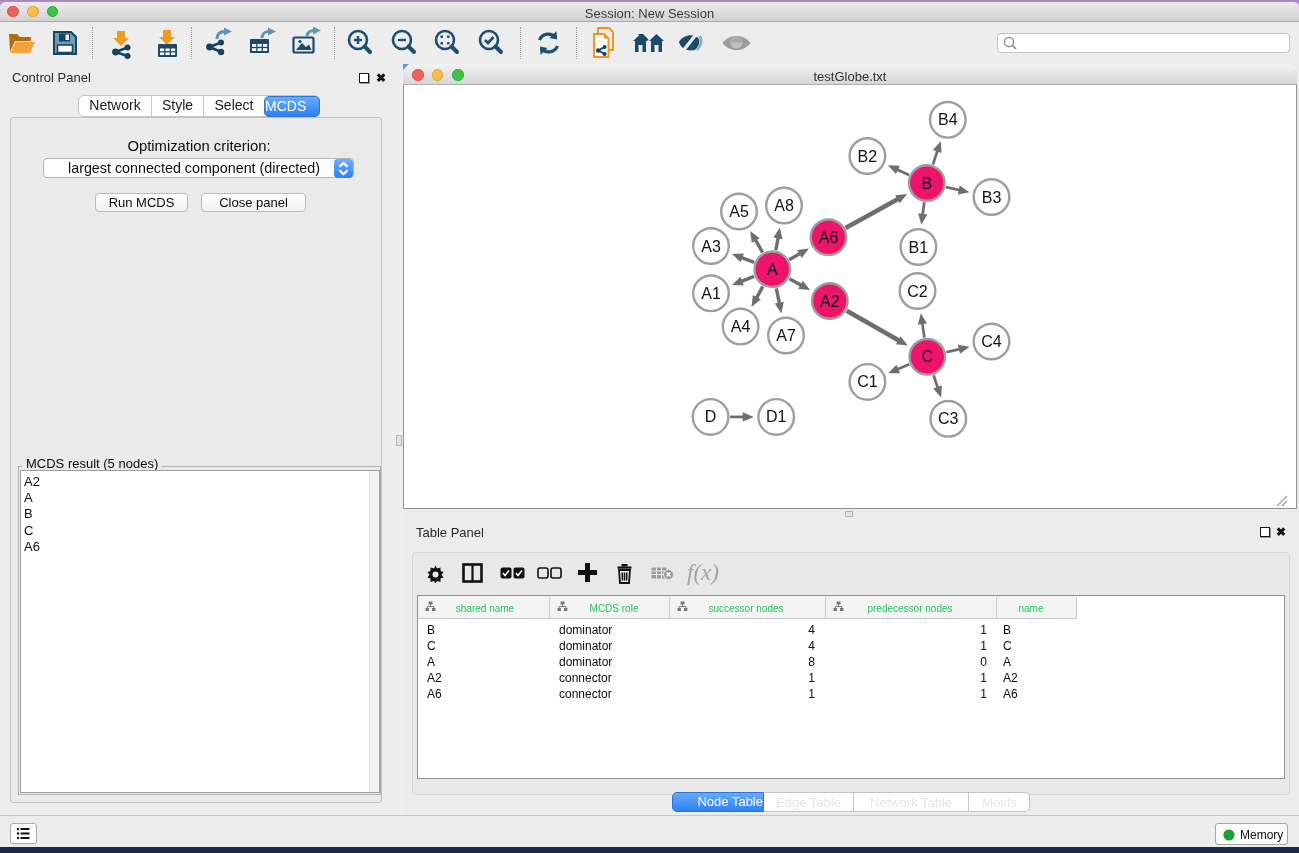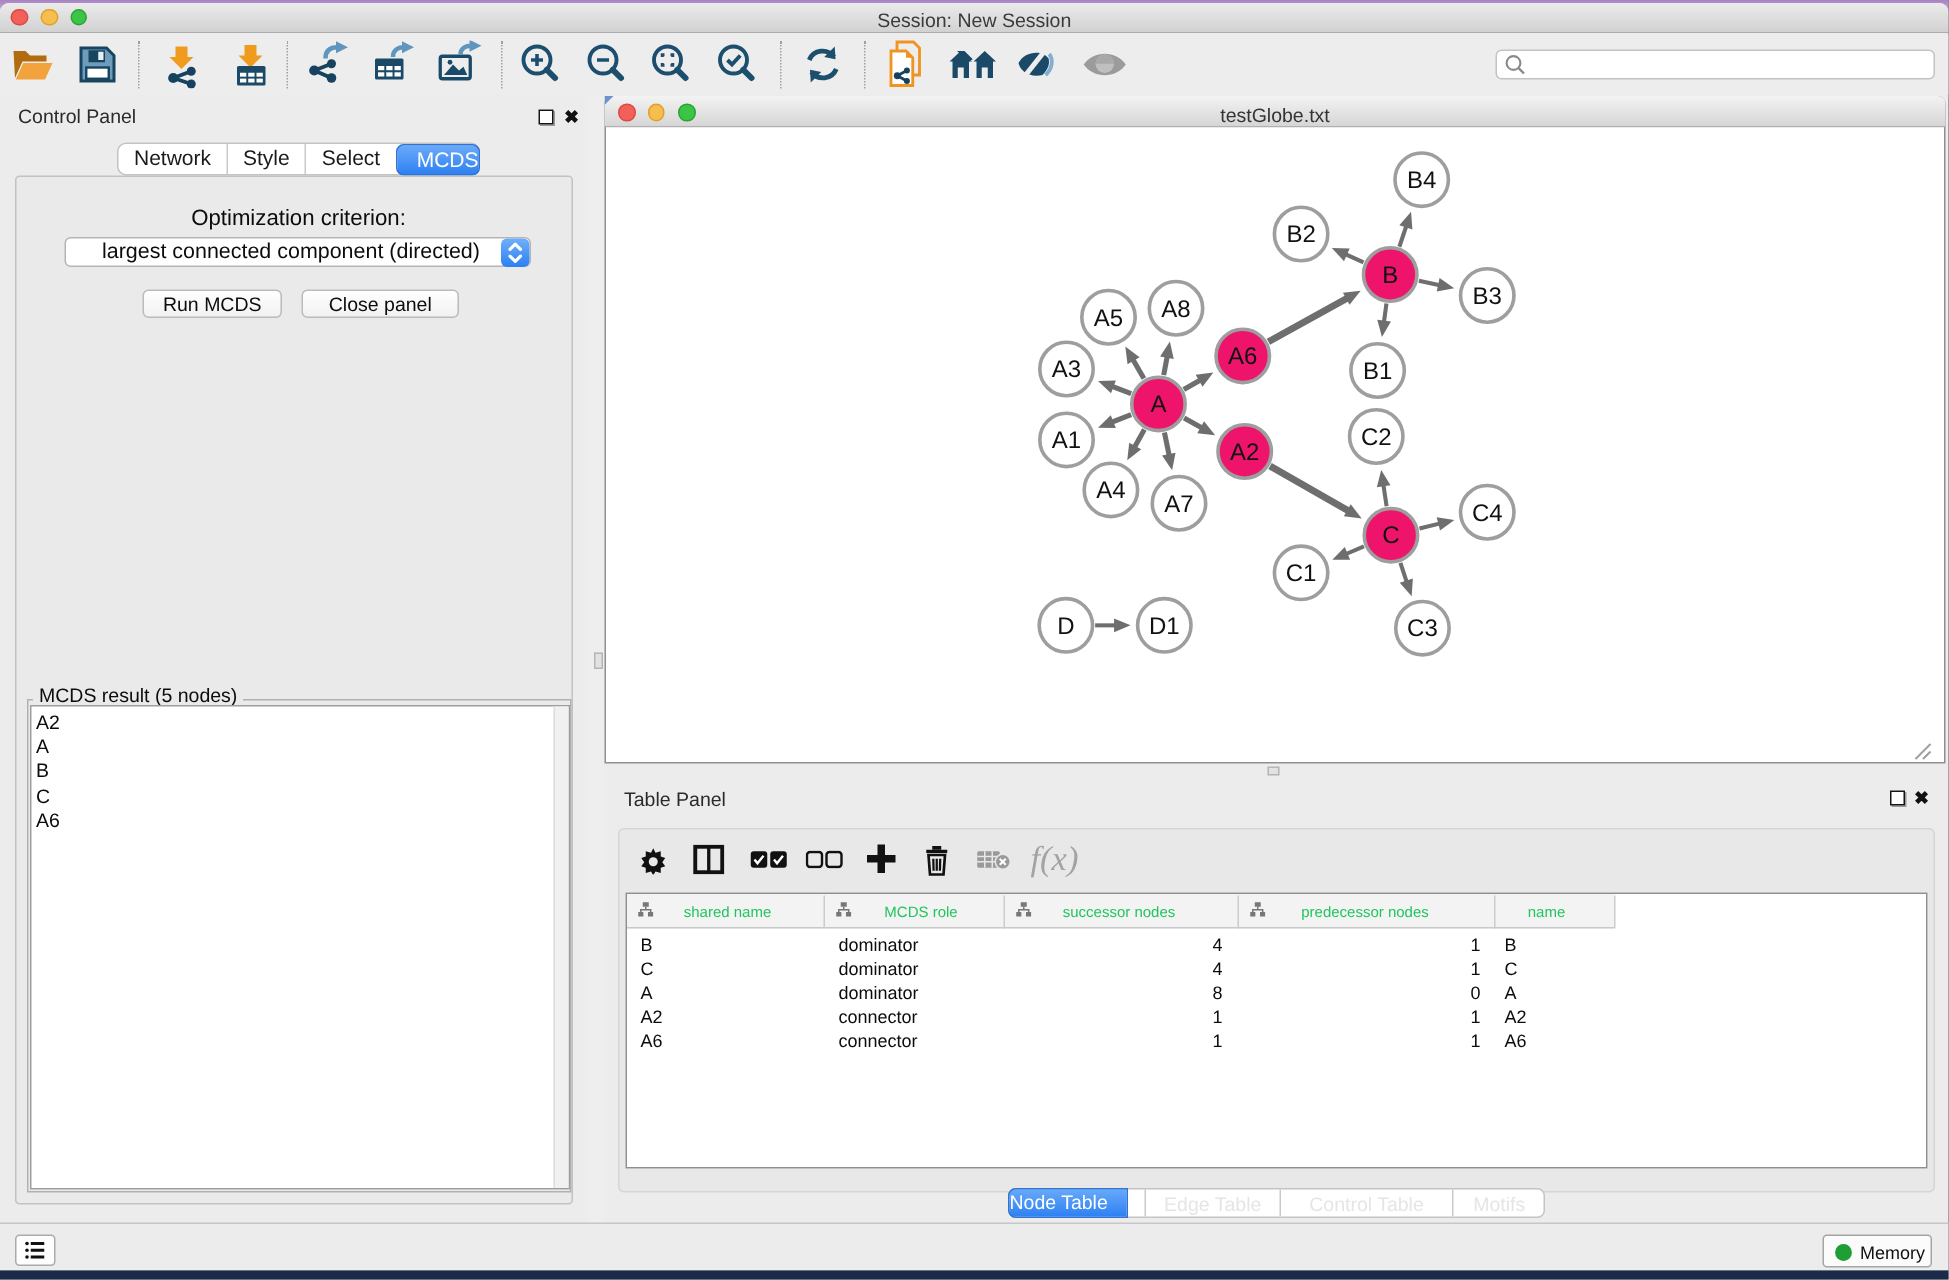--- a/index.html
+++ b/index.html
@@ -22,21 +22,21 @@
 .hdrtxt { font-size:13px; color:#2a2a2a; }
 .wsq { position:absolute; width:10px; height:10px; border:1.6px solid #151515; background:#fff; box-shadow:1px 1px 0 #9a9a9a; }
 .wx { position:absolute; font-size:12px; font-weight:bold; color:#111; }
 
 #tabrow { position:absolute; top:95px; left:78px; width:242px; height:22px; background:#fff;
   border:1px solid #c3c3c3; border-radius:6px; }
 .tabdiv { position:absolute; top:0; width:0; height:20px; border-left:1px solid #c9c9c9; }
 .tablbl { position:absolute; top:97px; font-size:14px; color:#1a1a1a; text-align:center; }
 #mcdstab { position:absolute; top:96px; left:264px; width:56px; height:22px;
   background:linear-gradient(#6aabf9,#2e81f3); border-radius:5px; border:1px solid #2e74d8;
-  color:#fff; font-size:14px; text-align:right; line-height:19px; height:21px; }
+  color:#fff; font-size:14px; text-align:left; line-height:19px; height:21px; }
 #cpanel { position:absolute; top:117px; left:10px; width:372px; height:686px;
   background:#ebeaeb; border:1px solid #c2c2c2; border-radius:3px; }
 #optlbl { position:absolute; top:138px; left:13px; width:372px; text-align:center; font-size:14.8px; color:#0c0c0c; }
 #dropdown { position:absolute; top:158px; left:43px; width:311px; height:20px; background:#fff;
   border:1px solid #b5b5b5; border-radius:4px; font-size:14.3px; color:#0c0c0c; line-height:18px; padding-left:24px; }
 #ddcap { position:absolute; top:158.5px; left:334px; width:19px; height:19px; border-radius:4px;
   background:linear-gradient(#6fb0fb,#2c80f2); }
 .btn { position:absolute; top:193px; height:19px; background:linear-gradient(#ffffff,#f1f1f1);
   border:1px solid #bbb; border-radius:4px; font-size:13px; color:#0c0c0c; text-align:center; line-height:17px; }
 #grpbox { position:absolute; top:466px; left:18px; width:363px; height:329px; border:1px solid #b1b1b1; }
@@ -54,23 +54,23 @@
   background:linear-gradient(#f3f3f3,#d6d6d6); border-bottom:1px solid #b0b0b0; border-radius:5px 5px 0 0; }
 #nettitletxt { position:absolute; top:69px; left:403px; width:894px; text-align:center; font-size:13px; color:#333; }
 
 #tpanel { position:absolute; top:552px; left:412px; width:878px; height:243px;
   background:#e9e8e9; border:1px solid #d5d5d5; border-radius:4px; }
 #ttable { position:absolute; top:595px; left:417px; width:868px; height:184px; background:#fff; border:1px solid #8f8f8f; }
 .th { position:absolute; font-size:10px; color:#22c55e; text-align:center; }
 .td { position:absolute; font-size:12px; color:#0c0c0c; }
 #btabs { position:absolute; top:792px; left:672px; width:358px; height:20px; background:#fff;
   border:1px solid #c4c4c4; border-radius:5px; }
-#ntab { position:absolute; top:792px; left:672px; width:80px; height:20px;
+#ntab { position:absolute; top:792px; left:672px; width:92px; height:20px;
   background:linear-gradient(#66a9f9,#2e81f3); border:1px solid #2e74d8; border-radius:5px 0 0 5px;
-  color:#fff; font-size:13px; text-align:left; line-height:18px; }
+  color:#fff; font-size:13px; text-align:right; line-height:18px; }
 .btablbl { position:absolute; top:795px; font-size:13px; color:#e5e5e5; text-align:center; }
 
 #statusbar { position:absolute; top:815px; left:0; width:1299px; height:32px; background:#ececec; border-top:1px solid #c6c6c6; }
 #listbtn { position:absolute; top:823px; left:10px; width:27px; height:21px; background:#fdfdfd; border:1px solid #ababab; border-radius:3px; }
 #membtn { position:absolute; top:823px; left:1215px; width:73px; height:22px; background:#fbfbfb; border:1px solid #a5a5a5; border-radius:3px; font-size:12px; color:#111; }
 svg { display:block; }
 .icon { position:absolute; }
 </style>
 </head>
 <body>
@@ -455,21 +455,21 @@
 <div class="td" style="top:687px;left:669px;width:146px;text-align:right;">1</div>
 <div class="td" style="top:687px;left:825px;width:162px;text-align:right;">1</div>
 <div class="td" style="top:687px;left:1003px;">A6</div>
 
 <div id="btabs"></div>
 <div style="position:absolute;top:793px;left:763px;width:1px;height:18px;background:#c9c9c9;"></div>
 <div style="position:absolute;top:793px;left:853px;width:1px;height:18px;background:#c9c9c9;"></div>
 <div style="position:absolute;top:793px;left:968px;width:1px;height:18px;background:#c9c9c9;"></div>
 <div id="ntab">Node Table</div>
 <div class="btablbl" style="left:764px;width:89px;">Edge Table</div>
-<div class="btablbl" style="left:854px;width:114px;">Control Table</div>
+<div class="btablbl" style="left:854px;width:114px;">Network Table</div>
 <div class="btablbl" style="left:969px;width:61px;">Motifs</div>
 
 <div id="statusbar"></div>
 <div id="listbtn">
 <svg width="25" height="19" viewBox="0 0 25 19">
 <circle cx="7" cy="5" r="1.2" fill="#111"></circle>
       <rect x="9.5" y="4" width="9" height="2" fill="#111"></rect>
 <circle cx="7" cy="9.5" r="1.2" fill="#111"></circle>
       <rect x="9.5" y="8.5" width="9" height="2" fill="#111"></rect>
 <circle cx="7" cy="14" r="1.2" fill="#111"></circle>

